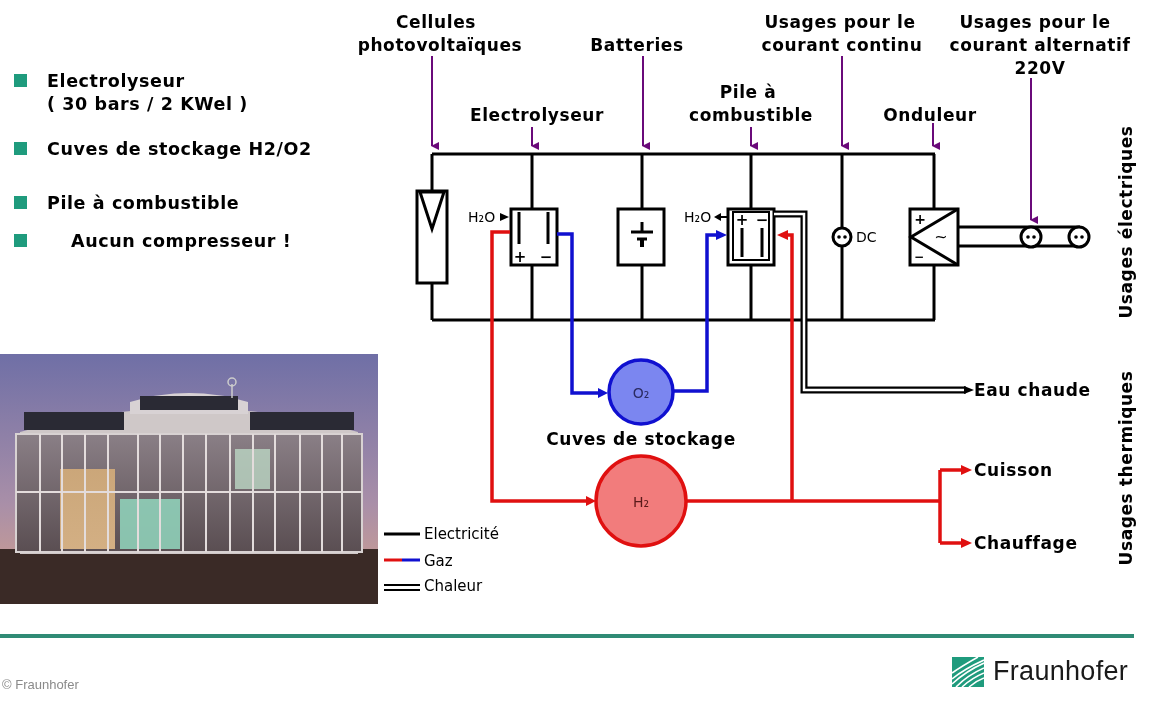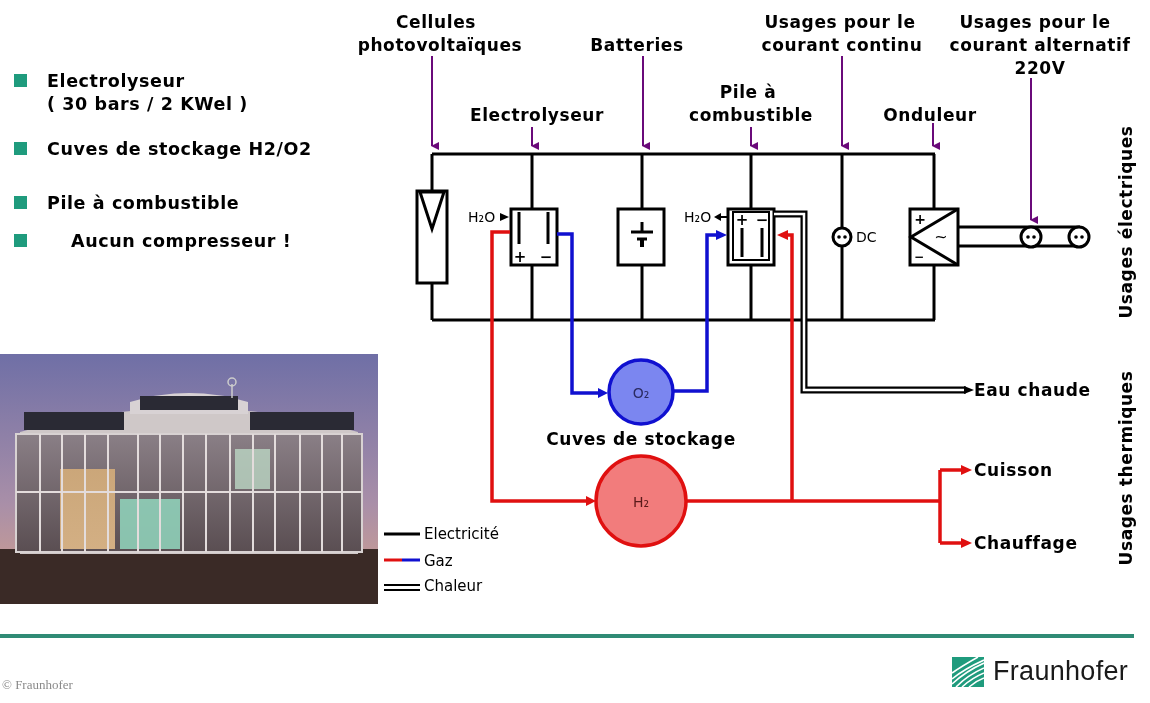--- a/index.html
+++ b/index.html
@@ -6,21 +6,21 @@
   body { width:1150px; height:703px; position:relative; overflow:hidden; font-family:"DejaVu Sans", sans-serif; }
   .bullets { position:absolute; left:14px; top:70px; }
   .bullet { position:absolute; left:0; display:flex; align-items:flex-start; }
   .bullet .sq { width:13px; height:13px; background:#1f9b7d; margin-top:4px; }
   .bullet .txt { position:absolute; left:33px; top:0; font-weight:bold; font-size:17.5px; color:#000; white-space:pre; line-height:23px; letter-spacing:0.6px; }
   svg text { font-family:"DejaVu Sans", sans-serif; }
   .lbl { font-weight:bold; font-size:17px; fill:#000; letter-spacing:0.6px; }
   .small { font-size:14px; fill:#000; }
   .photo { position:absolute; left:0; top:354px; width:378px; height:250px; overflow:hidden; }
   .footer-line { position:absolute; left:0; top:634px; width:1134px; height:4px; background:#2f8b75; }
-  .copyright { position:absolute; left:2px; top:677px; font-size:13px; color:#8a8a8a; font-family:Liberation Serif, serif; }
+  .copyright { position:absolute; left:2px; top:677px; font-size:13px; color:#8a8a8a; font-family:Liberation Sans, sans-serif; }
   .logo { position:absolute; left:944px; top:656px; display:flex; align-items:center;padding-left:8px; }
   .logo-text { font-family:"Liberation Sans", sans-serif; font-size:27px; color:#1a1a1a; margin-left:9px; letter-spacing:0.3px; }
 </style>
 </head>
 <body>
 
 <div class="bullets">
   <div class="bullet" style="top:0px;">
     <div class="sq"></div>
     <div class="txt">Electrolyseur

